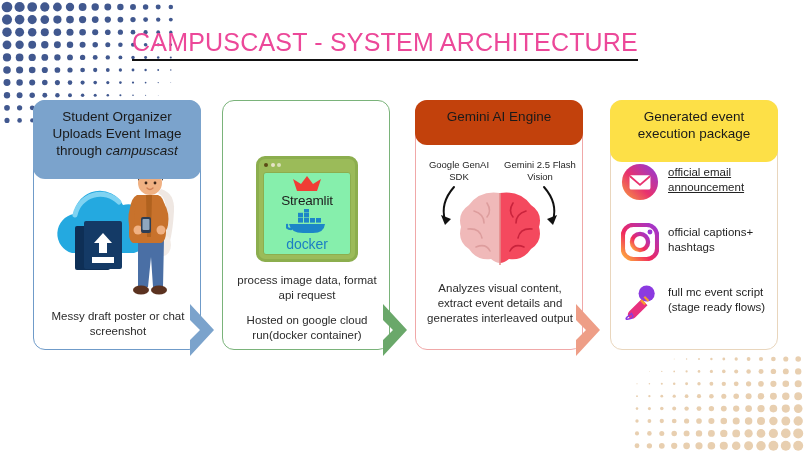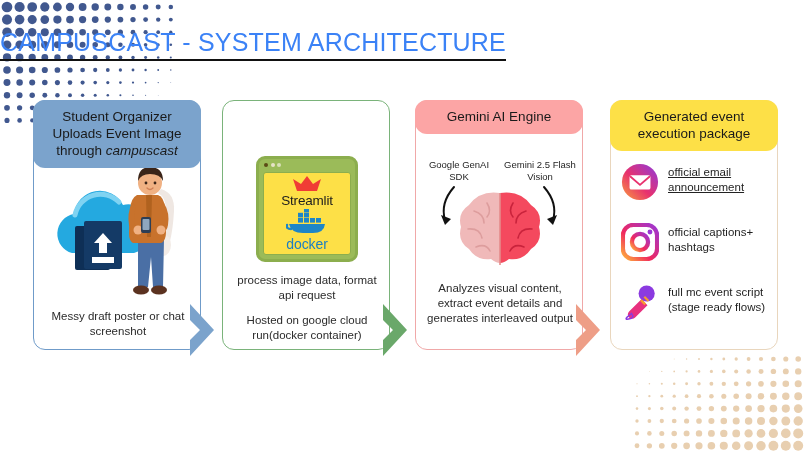--- a/index.html
+++ b/index.html
@@ -23,24 +23,24 @@
   }
   #dots-top-left { left: 0px; top: 0px; width: 175px; height: 125px; }
   #dots-bottom-right { right: 0px; bottom: 0px; width: 175px; height: 100px; }
 
   
   #title {
     position: absolute;
     left: 0;
     top: 28px;
     width: 638px;
-    text-align: left;
+    text-align: right;
     font-size: 25px;
     letter-spacing: .2px;
-    color: #3b82f6;
+    color: #ec4899;
     white-space: nowrap;
   }
   #title .ul {
     border-bottom: 2px solid #111111;
     padding-bottom: 3px;
   }
 
   
   #panels {
     position: absolute;
@@ -58,21 +58,21 @@
     background: #ffffff;
     box-sizing: border-box;
   }
   .card-head {
     position: absolute;
     left: -1px;
     top: -1px;
     width: 168px;
     box-sizing: border-box;
     border-radius: 12px;
-    padding: 8px 8px 9px 8px;
+    padding: 8px 8px 20px 8px;
     text-align: center;
     font-size: 13.5px;
     line-height: 17px;
     color: #1a1a1a;
   }
   .card-body {
     position: absolute;
     left: 0;
     top: 0;
     width: 100%;
@@ -95,21 +95,21 @@
   #card-1 .cap { top: 208px; }
 
   
   #card-2 { left: 222px; border: 1.6px solid #7ab37a; }
   #card-2 .card-head { background: #7cbb7c; }
   #card-2 .cap-a { top: 172px; }
   #card-2 .cap-b { top: 212px; }
 
   
   #card-3 { left: 415px; border: 1.6px solid #f0a8a8; }
-  #card-3 .card-head { background: #fca5a5; }
+  #card-3 .card-head { background: #c2410c; }
   #card-3 .cap { top: 180px; }
 
   
   #card-4 { left: 610px; border: 1.6px solid #e9d6bd; }
   #card-4 .card-head { background: #fde047; }
 
   
   .arrow {
     position: absolute;
     top: 200px;
@@ -142,21 +142,21 @@
     gap: 2.5px;
     padding-left: 5px;
   }
   .bdot { width: 4px; height: 4px; border-radius: 50%; }
   #browser-screen {
     position: absolute;
     left: 4px;
     right: 4px;
     top: 13px;
     bottom: 4px;
-    background: #fde047;
+    background: #86efac;
     border-radius: 3px;
     border: 1.5px solid #8cae4e;
     box-sizing: border-box;
     display: flex;
     flex-direction: column;
     align-items: center;
     justify-content: center;
     gap: 1px;
   }
   .logo-word {

